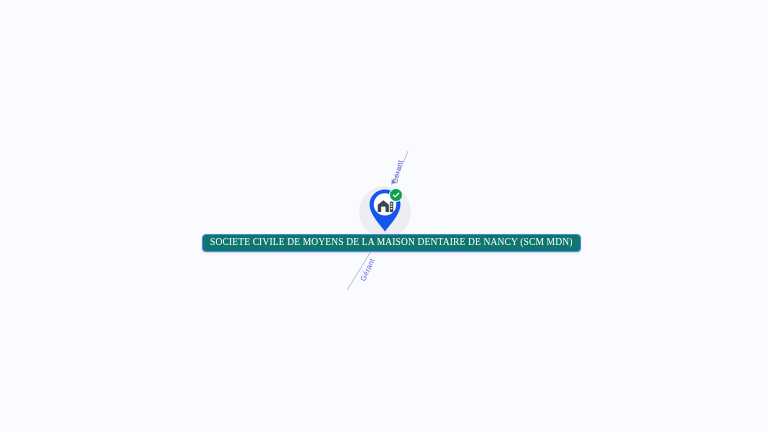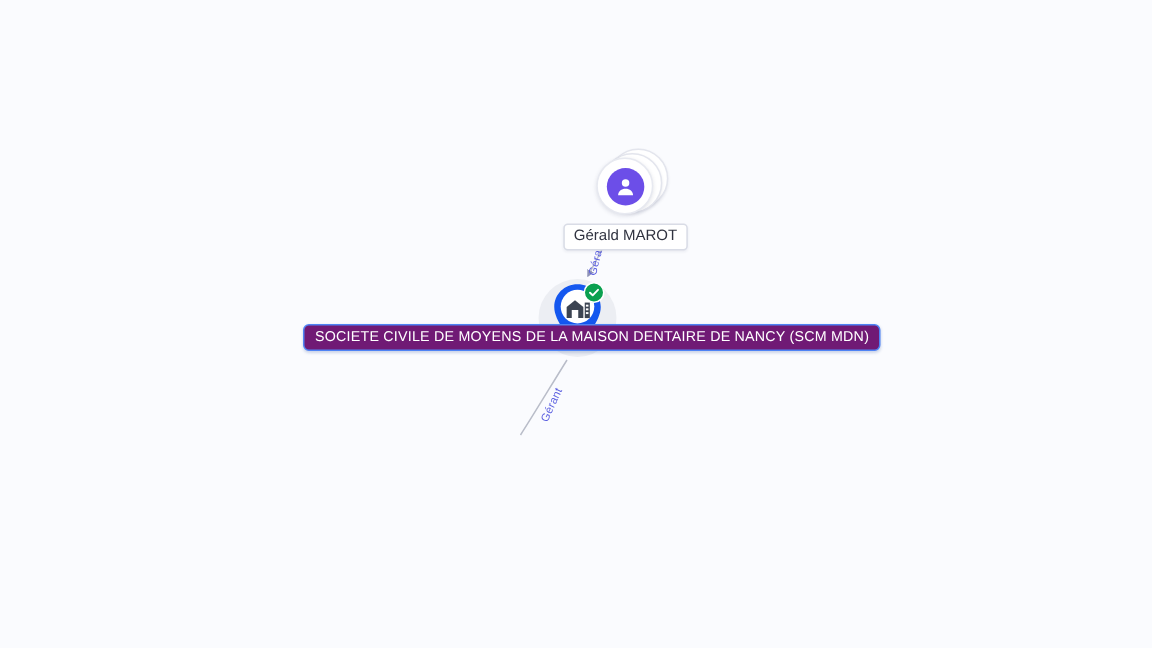--- a/index.html
+++ b/index.html
@@ -149,32 +149,33 @@
     display: flex;
     align-items: center;
     justify-content: center;
     z-index: 6;
   }
 
   
   .company-label {
     position: absolute;
     left: 202px;
-    top: 216px;
-    background: #701a75;
+    top: 234px;
+    background: #0f766e;
     border: 1px solid #4e83f5;
     border-radius: 4px;
     color: #ffffff;
     font-size: 9.5px;
     line-height: 11px;
     letter-spacing: 0.15px;
     padding: 2px 7px 3px 7px;
     white-space: nowrap;
     box-shadow: 0 1px 2px rgba(20,60,150,0.20);
     z-index: 7;
+    font-family: Liberation Serif, serif;
   }
 
   
   .edge-label {
     position: absolute;
     font-size: 7.5px;
     line-height: 8px;
     color: #5b5fe0;
     white-space: nowrap;
     letter-spacing: 0.2px;
@@ -206,35 +207,20 @@
 
     <path d="M 408,151 C 404,163 398,172 392,184" stroke="#b9bdc9" stroke-width="1" fill="none" marker-end="url(#arrow-head)"></path>
 
     <path d="M 347,290 C 356,276 368,256 378,240" stroke="#b9bdc9" stroke-width="1" fill="none"></path>
   </svg>
 
   <div class="edge-label top-edge">Gérant</div>
 
   <div class="edge-label bottom-edge">Gérant</div>
 
-  <div class="node person-node" style="left:417px; top:134px;">
-    <div class="avatar-stack">
-      <div class="stack-card c3"></div>
-      <div class="stack-card c2"></div>
-      <div class="avatar-ring">
-        <div class="avatar-disc">
-          <svg width="15" height="15" viewBox="0 0 24 24" fill="#ffffff">
-            <circle cx="12" cy="8" r="4"></circle>
-            <path d="M4 21c0-4.2 3.6-7 8-7s8 2.8 8 7z"></path>
-          </svg>
-        </div>
-      </div>
-    </div>
-    <div class="person-label">Gérald MAROT</div>
-  </div>
 
   <div class="node company-node" style="left:385px; top:212px;">
     <div class="pin-wrap">
       <div class="halo"></div>
       <div class="pin">
         <svg width="34" height="45" viewBox="0 0 34 45" xmlns="http://www.w3.org/2000/svg">
           <path d="M17 1.5 C8.2 1.5 1.5 8.2 1.5 16.6 C1.5 26 12 37 17 43.5 C22 37 32.5 26 32.5 16.6 C32.5 8.2 25.8 1.5 17 1.5 Z" fill="#1457ef"></path>
           <circle cx="17" cy="16.4" r="11.2" fill="#ffffff"></circle>
         </svg>
       </div>

